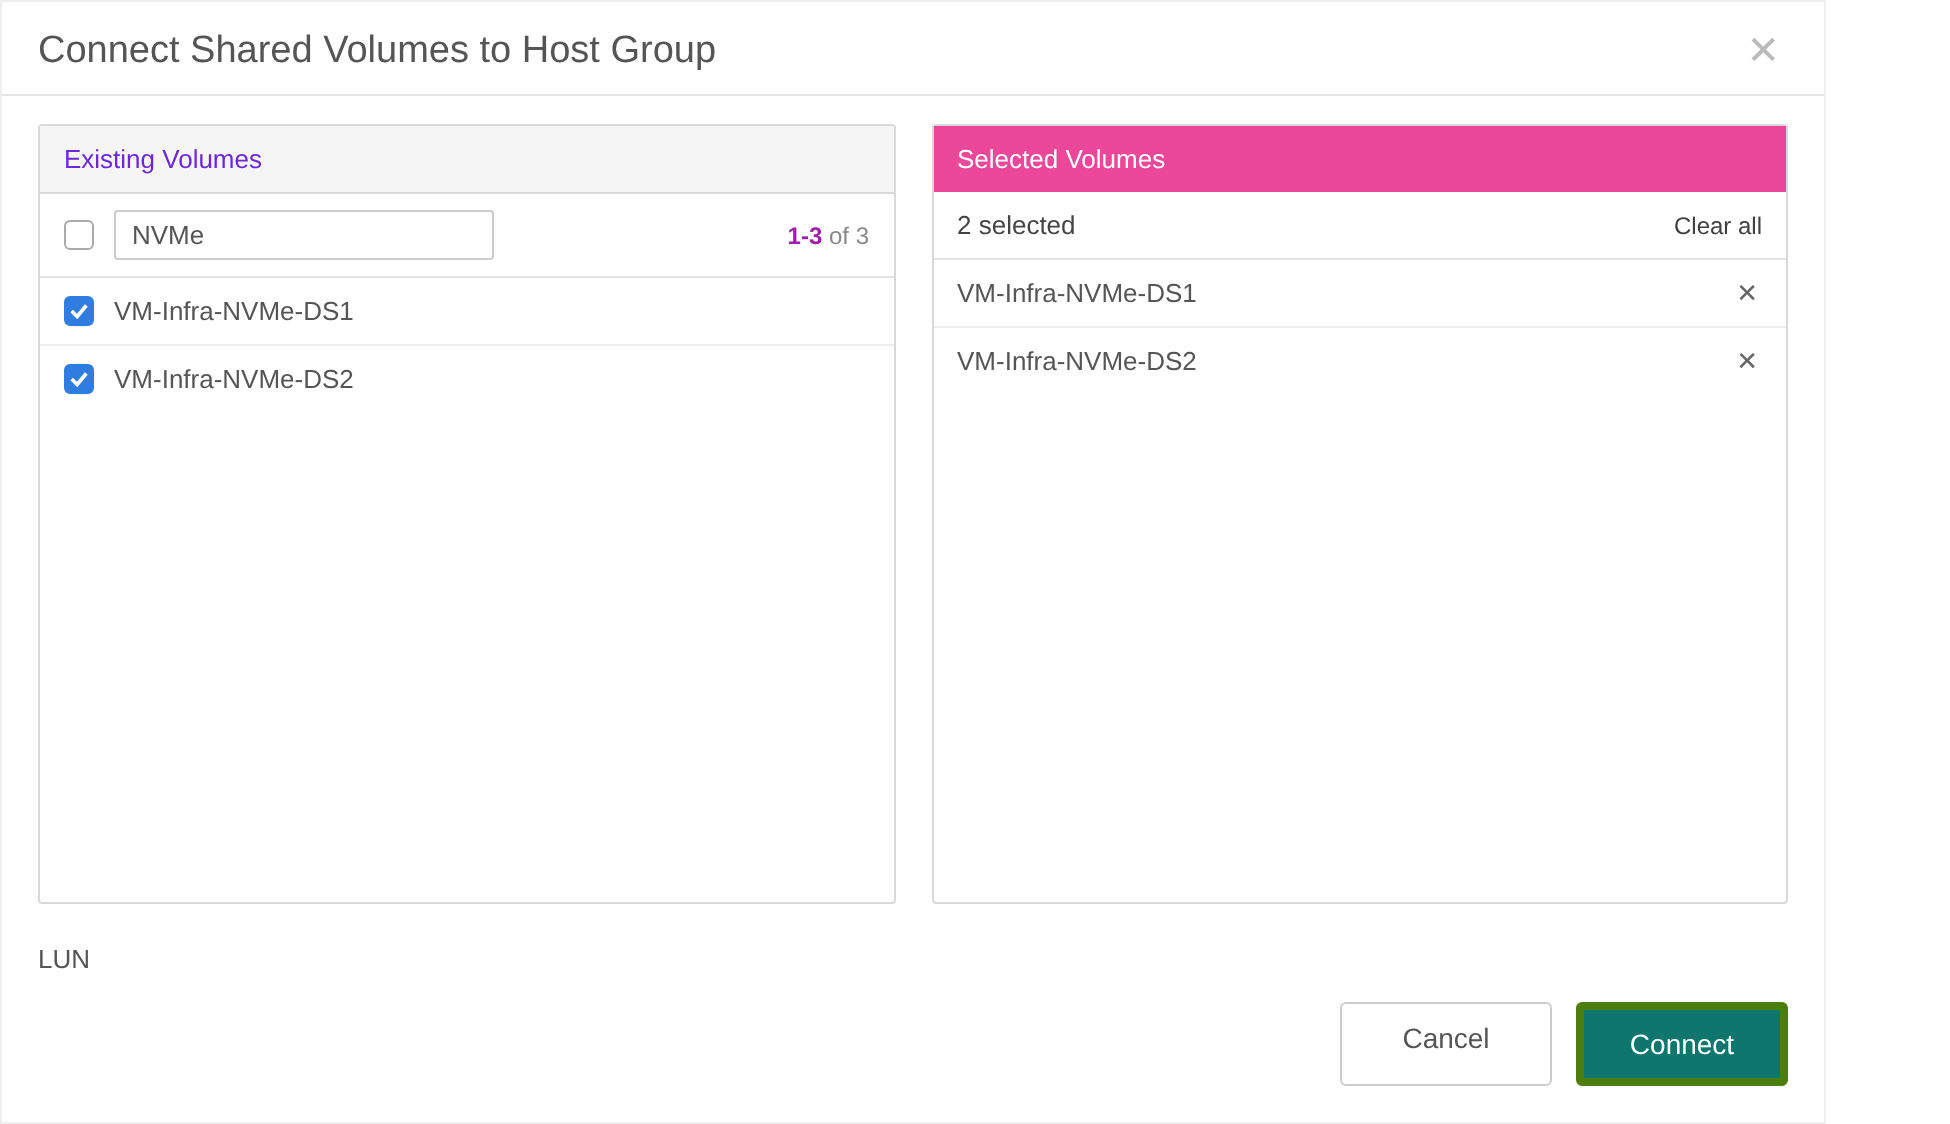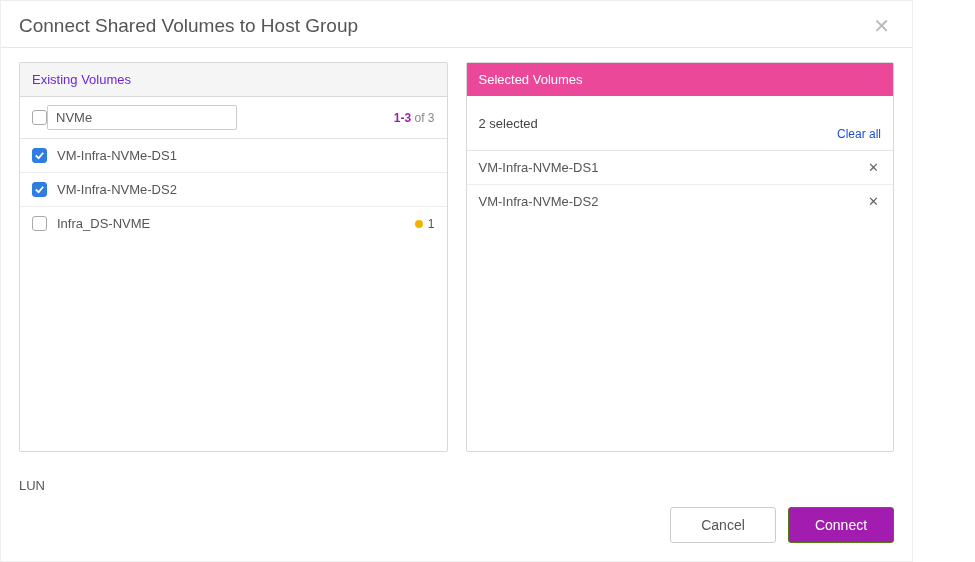--- a/index.html
+++ b/index.html
@@ -54,20 +54,21 @@
   }
   .panel-header.right {
     background: #ec4899;
     color: #fff;
     font-weight: 500;
   }
   .filter-row {
     display: flex; align-items: center;
     padding: 8px 12px;
     border-bottom: 1px solid #e3e3e3;
+    gap: 10px;
   }
   .row {
     display: flex; align-items: center;
     padding: 9px 12px;
     border-bottom: 1px solid #eee;
     gap: 10px;
     background: #fff;
   }
   .row:last-child { border-bottom: none; }
   .panel-scroll {
@@ -122,24 +123,23 @@
   }
 
   
   .sel-summary-row {
     display: flex; align-items: center;
     padding: 9px 12px;
     border-bottom: 1px solid #e3e3e3;
   }
   .clear-all {
     margin-left: auto;
-    color: #1d4ed8;
+    color: #404040;
     cursor: pointer;
     font-size: 12px;
-    margin-top: 22px;
   }
   .remove-x {
     margin-left: auto;
     color: #666;
     cursor: pointer;
     font-size: 13px;
     line-height: 1;
     padding: 0 2px;
   }
 
@@ -162,22 +162,22 @@
     font-size: 14px;
     cursor: pointer;
     text-align: center;
   }
   .btn.secondary {
     background: #fff;
     border: 1px solid #ccc;
     color: #555;
   }
   .btn.primary {
-    background: #a21caf;
-    border: 1px solid #4d7c0f;
+    background: #0f766e;
+    border: 4px solid #4d7c0f;
     color: #fff;
   }
 </style>
 </head>
 <body>
 
 <div class="dialog">
 
   <div class="dialog-header">
     <div class="dialog-title">Connect Shared Volumes to Host Group</div>
@@ -209,30 +209,20 @@
           <span class="vol-name">VM-Infra-NVMe-DS1</span>
         </div>
         <div class="row">
           <span class="cb checked">
             <svg viewBox="0 0 12 12">
                 <path d="M2 6 L5 9 L10 3" stroke="#fff" stroke-width="2" fill="none"></path>
               </svg>
           </span>
           <span class="vol-name">VM-Infra-NVMe-DS2</span>
         </div>
-        <div class="row">
-          <span class="cb">
-            
-          </span>
-          <span class="vol-name">Infra_DS-NVME</span>
-          <span class="right-meta">
-            <span class="badge-dot"></span>
-            <span>1</span>
-          </span>
-        </div>
       </div>
     </div>
 
     <div class="panel">
       <div class="panel-header right">Selected Volumes</div>
 
       <div class="sel-summary-row">
         <span>2 selected</span>
         <span class="clear-all">Clear all</span>
       </div>

